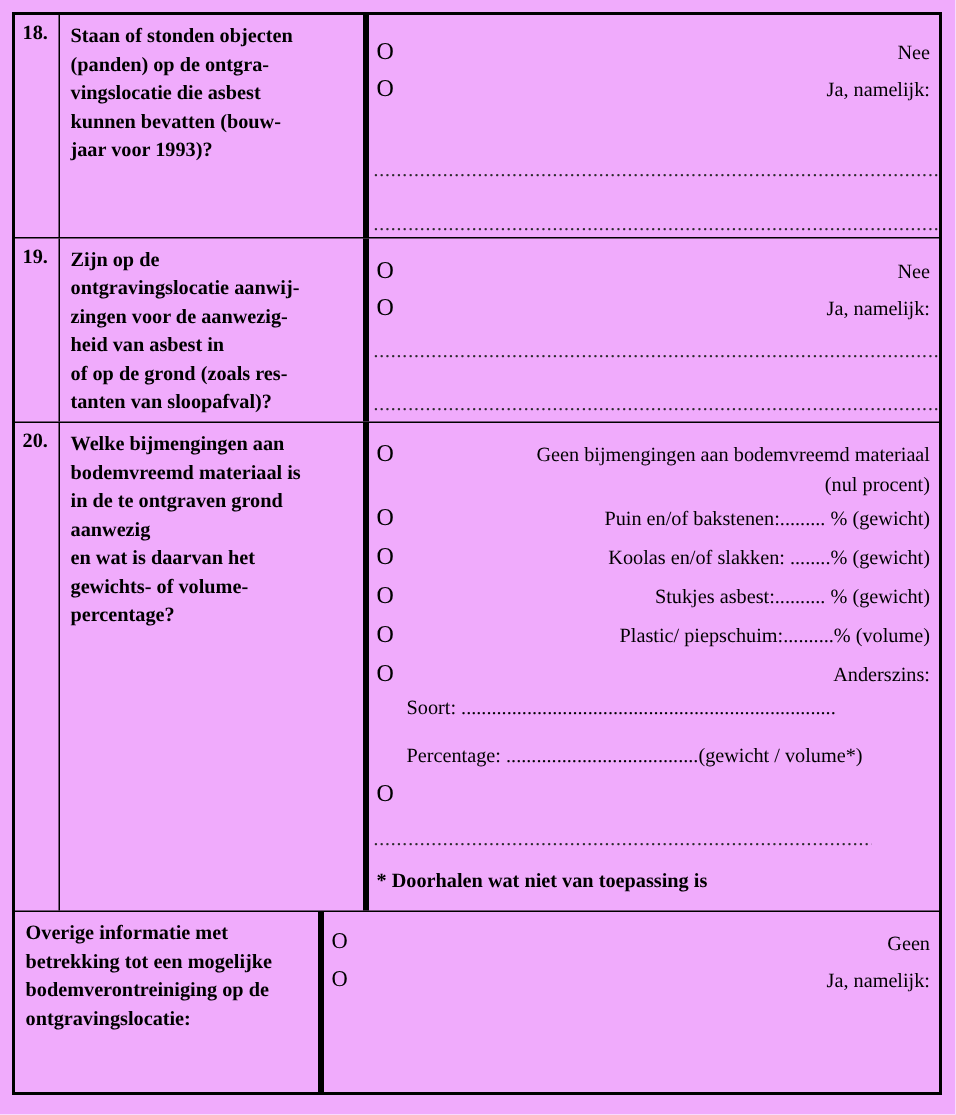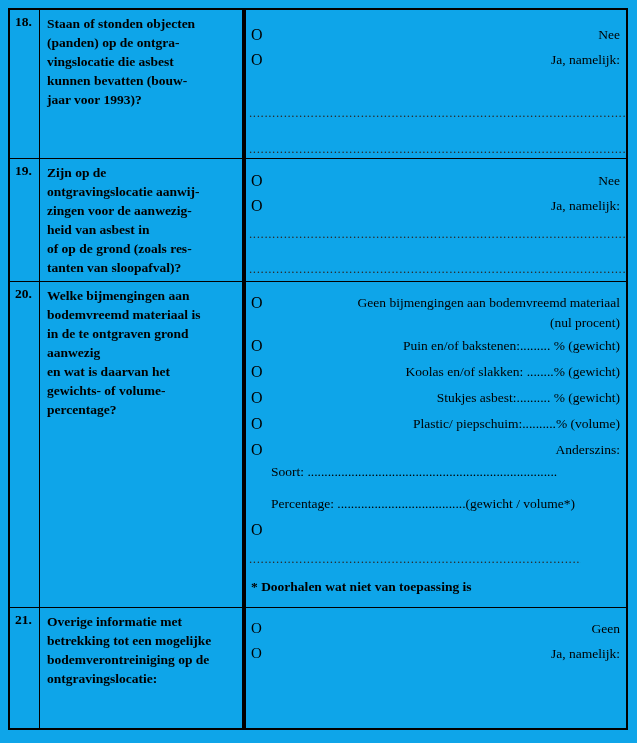--- a/index.html
+++ b/index.html
@@ -1,16 +1,16 @@
 <!DOCTYPE html>
 <html><head>
 <meta charset="utf-8">
 <style>
   html,body{margin:0;padding:0;background:#fff;}
-  .page{position:relative;width:637px;height:743px;background:#0ea5e9;color:#000;
+  .page{position:relative;width:637px;height:743px;background:#f0abfc;color:#000;
         font-family:"Liberation Serif","DejaVu Serif",serif;overflow:hidden;}
   .form-table{position:absolute;left:8px;top:8px;width:620px;height:722px;
               border:2px solid #000;box-sizing:border-box;display:flex;flex-direction:column;}
   .row{display:flex;box-sizing:border-box;}
   .row.bb{border-bottom:1px solid #000;}
   .r18{height:149px;}
   .r19{height:123px;}
   .r20{height:326px;}
   .r21{flex:1;}
   .cell{box-sizing:border-box;}
@@ -131,21 +131,20 @@
         <div class="subline pct">Percentage: ......................................(gewicht / volume*)</div>
         <div class="opt opt-onbekend">
           <span class="ro">O</span>
         </div>
         <div class="dotline short">........................................................................................................................</div>
         <div class="footnote">* Doorhalen wat niet van toepassing is</div>
       </div>
     </div>
 
     <div class="row r21">
-      <div class="cell num">21.</div>
       <div class="cell q prewrap">Overige informatie met
 betrekking tot een mogelijke
 bodemverontreiniging op de
 ontgravingslocatie:</div>
       <div class="cell a a21">
         <div class="opt">
           <span class="ro">O</span>
           <span class="ol">Geen</span>
         </div>
         <div class="opt">

